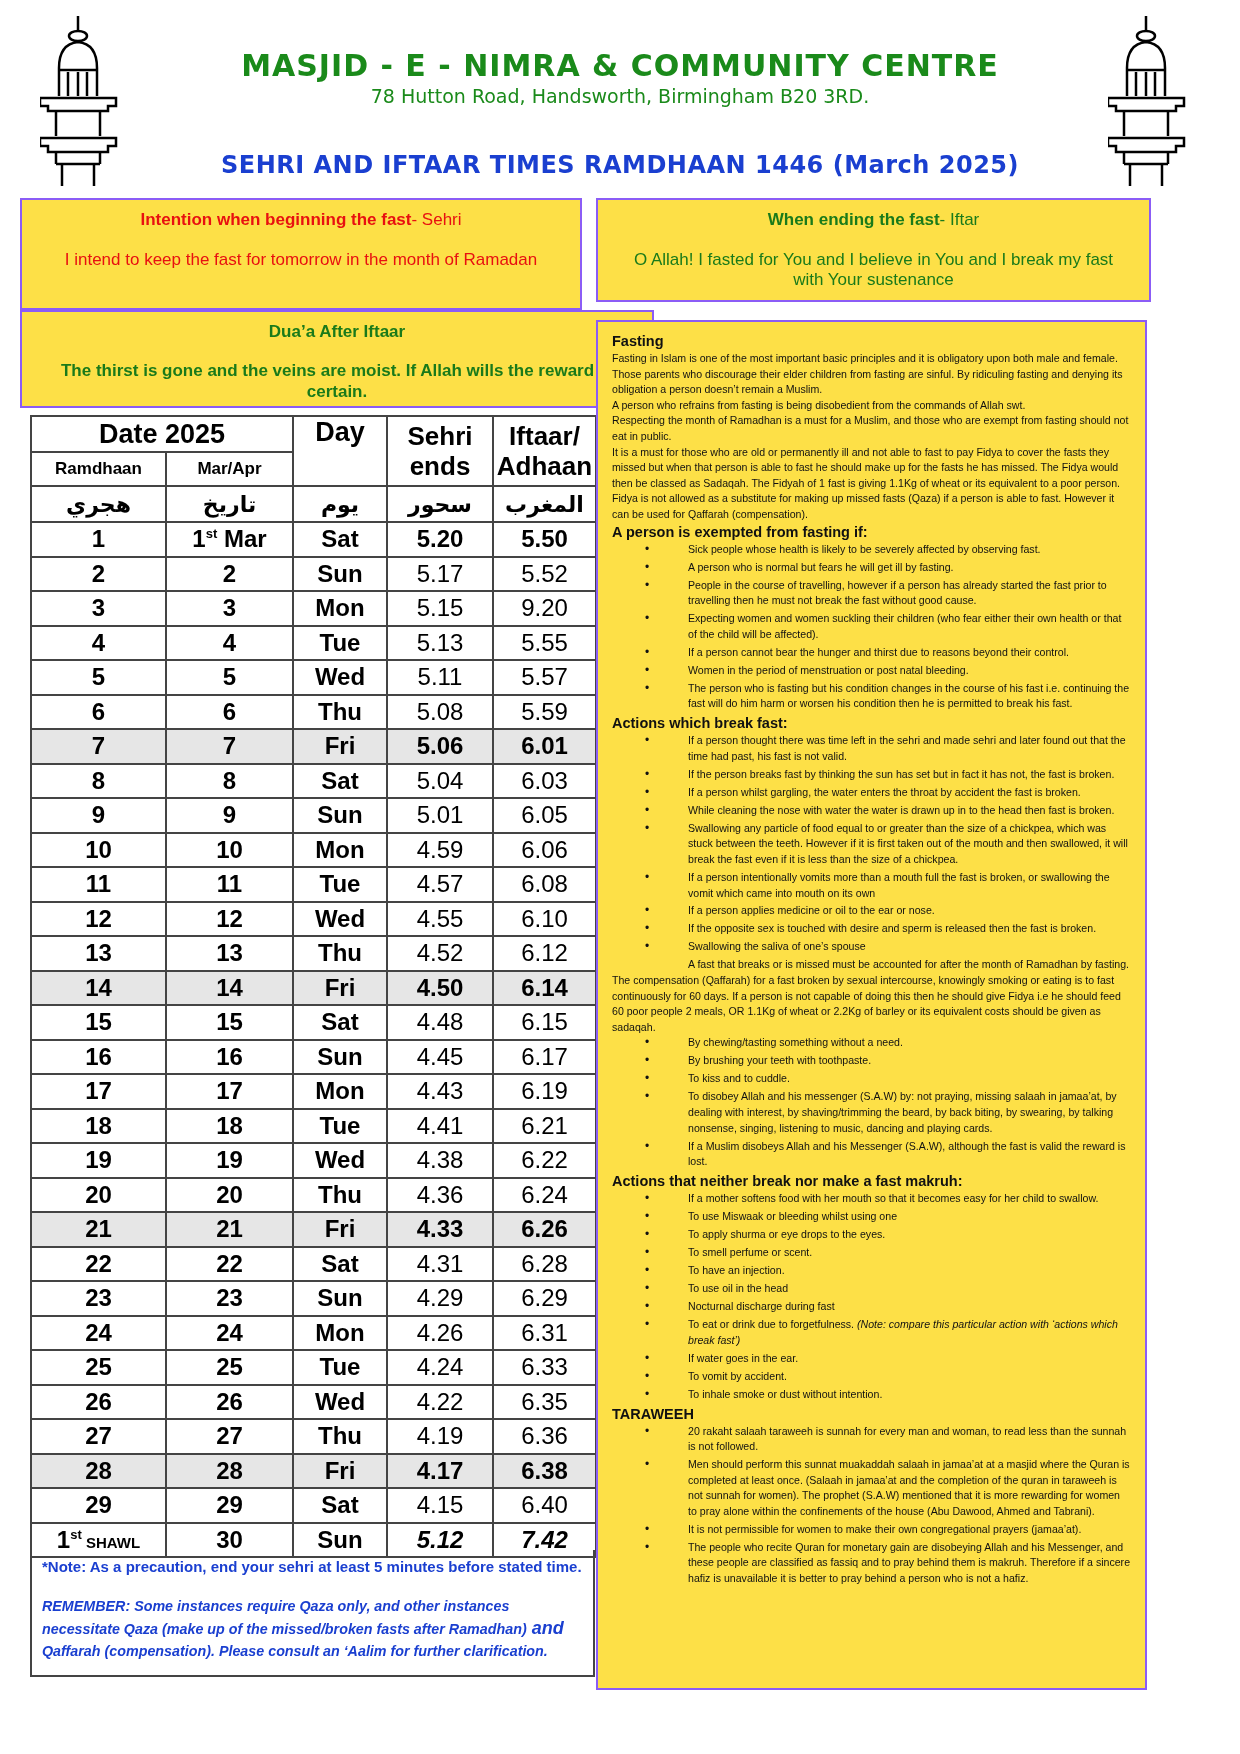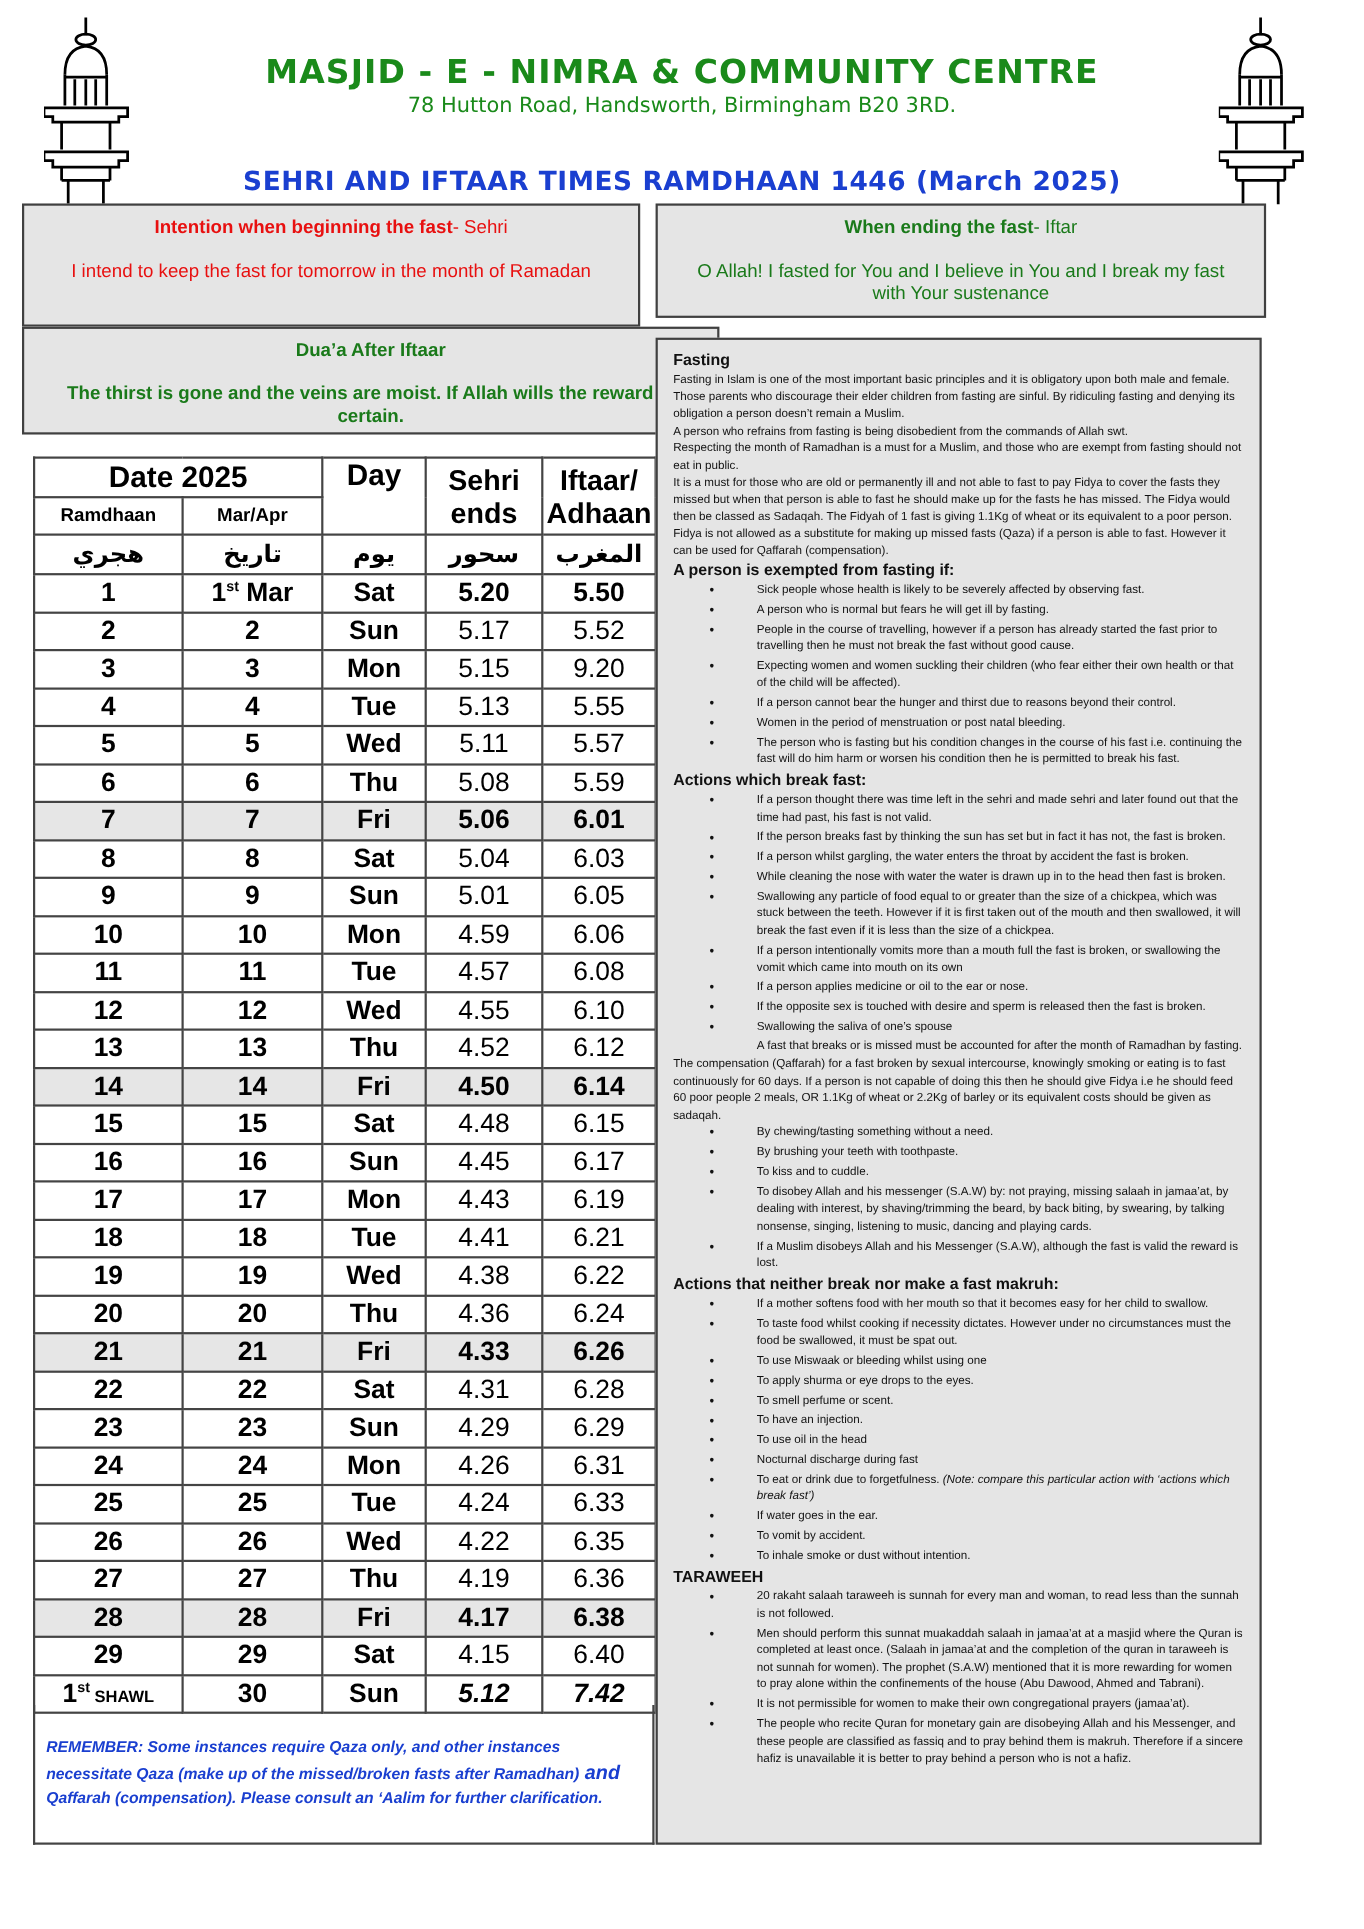--- a/index.html
+++ b/index.html
@@ -6,21 +6,21 @@
   body { width:1240px; height:1754px; position:relative; overflow:hidden; font-family:"DejaVu Sans", sans-serif; color:#000; }
 
   .minaret { position:absolute; top:14px; width:86px; height:172px; }
   .minaret.left { left:40px; }
   .minaret.right { left:1108px; }
 
   .title { position:absolute; left:0; width:1240px; text-align:center; top:48px; font-family:"DejaVu Sans", sans-serif; font-weight:bold; font-size:30px; color:#1a8a1a; letter-spacing:1px; }
   .address { position:absolute; left:0; width:1240px; text-align:center; top:85px; font-size:19px; color:#1a8a1a; }
   .subtitle { position:absolute; left:0; width:1240px; text-align:center; top:151px; font-weight:bold; font-size:24px; color:#1a3fd0; letter-spacing:0.5px; }
 
-  .box { position:absolute; border:2px solid #404040; background:#e5e5e5; box-sizing:border-box; }
+  .box { position:absolute; border:2px solid #8b5cf6; background:#fde047; box-sizing:border-box;margin-top:13px; }
   .intention-box { left:20px; top:185px; width:562px; height:112px; text-align:center; color:#e81010; font-family:"Liberation Sans", sans-serif; }
   .intention-box .head { margin-top:10px; font-size:17px; }
   .intention-box .head b { font-weight:bold; }
   .intention-box .body { margin-top:20px; font-size:17px; line-height:20px; padding:0 30px; }
 
   .dua-box { left:20px; top:297px; width:634px; height:98px; text-align:center; color:#1a7a1a; font-family:"Liberation Sans", sans-serif; font-weight:bold; }
   .dua-box .head { margin-top:10px; font-size:17px; }
   .dua-box .body { margin-top:18px; font-size:17px; line-height:21px; padding:0 20px; }
 
   .ending-box { left:596px; top:185px; width:555px; height:104px; text-align:center; color:#1a7a1a; font-family:"Liberation Sans", sans-serif; }
@@ -357,20 +357,21 @@
         <td class="b"><span>1</span><sup>st</sup><span class="shawl"> SHAWL</span></td>
         <td class="b"><span>30</span></td>
         <td class="b"><span>Sun</span></td>
         <td class="t"><span>5.12</span></td>
         <td class="t"><span>7.42</span></td>
       </tr>
     </tbody>
 </table>
 
 <div class="notes-box">
+  <div class="n1">*Note:  As a precaution, end your sehri at least 5 minutes before stated time.</div>
   <div class="n2"><span>REMEMBER: Some instances require Qaza only, and other instances necessitate Qaza (make up of the missed/broken fasts after Ramadhan)</span><span class="big"> and</span><span> Qaffarah (compensation). Please consult an ‘Aalim for further clarification.</span></div>
 </div>
 
 <div class="box info-box">
   <h3>Fasting</h3>
   <div id="fasting-paras">
       <p>Fasting in Islam is one of the most important basic principles and it is obligatory upon both male and female. Those parents who discourage their elder children from fasting are sinful. By ridiculing fasting and denying its obligation a person doesn’t remain a Muslim.</p>
       <p>A person who refrains from fasting is being disobedient from the commands of Allah swt.</p>
       <p>Respecting the month of Ramadhan is a must for a Muslim, and those who are exempt from fasting should not eat in public.</p>
       <p>It is a must for those who are old or permanently ill and not able to fast to pay Fidya to cover the fasts they missed but when that person is able to fast he should make up for the fasts he has missed. The Fidya would then be classed as Sadaqah. The Fidyah of 1 fast is giving 1.1Kg of wheat or its equivalent to a poor person. Fidya is not allowed as a substitute for making up missed fasts (Qaza) if a person is able to fast. However it can be used for Qaffarah (compensation).</p>
@@ -406,21 +407,20 @@
       <li>By chewing/tasting something without a need.</li>
       <li>By brushing your teeth with toothpaste.</li>
       <li>To kiss and to cuddle.</li>
       <li>To disobey Allah and his messenger (S.A.W) by: not praying, missing salaah in jamaa’at, by dealing with interest, by shaving/trimming the beard, by back biting, by swearing, by talking nonsense, singing, listening to music, dancing and playing cards.</li>
       <li>If a Muslim disobeys Allah and his Messenger (S.A.W), although the fast is valid the reward is lost.</li>
     </ul>
 
   <h3>Actions that neither break nor make a fast makruh:</h3>
   <ul id="list-neither">
       <li>If a mother softens food with her mouth so that it becomes easy for her child to swallow.</li>
-      <li>To taste food whilst cooking if necessity dictates. However under no circumstances must the food be  swallowed, it must be spat out.</li>
       <li>To use Miswaak or bleeding whilst using one</li>
       <li>To apply shurma or eye drops to the eyes.</li>
       <li>To smell perfume or scent.</li>
       <li>To have an injection.</li>
       <li>To use oil in the head</li>
       <li>Nocturnal discharge during fast</li>
     </ul>
   <ul>
     <li><span>To eat or drink due to forgetfulness. </span><span class="note">(Note: compare this particular action with ‘actions which break fast’)</span></li>
   </ul>

